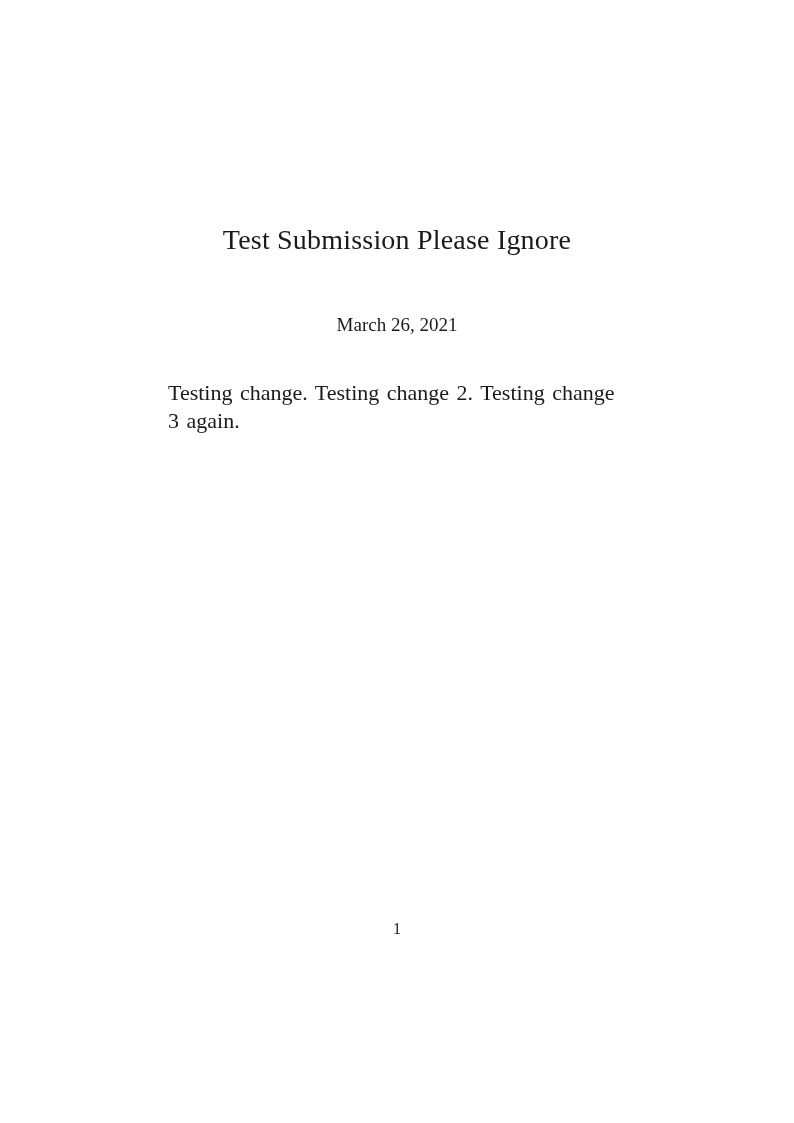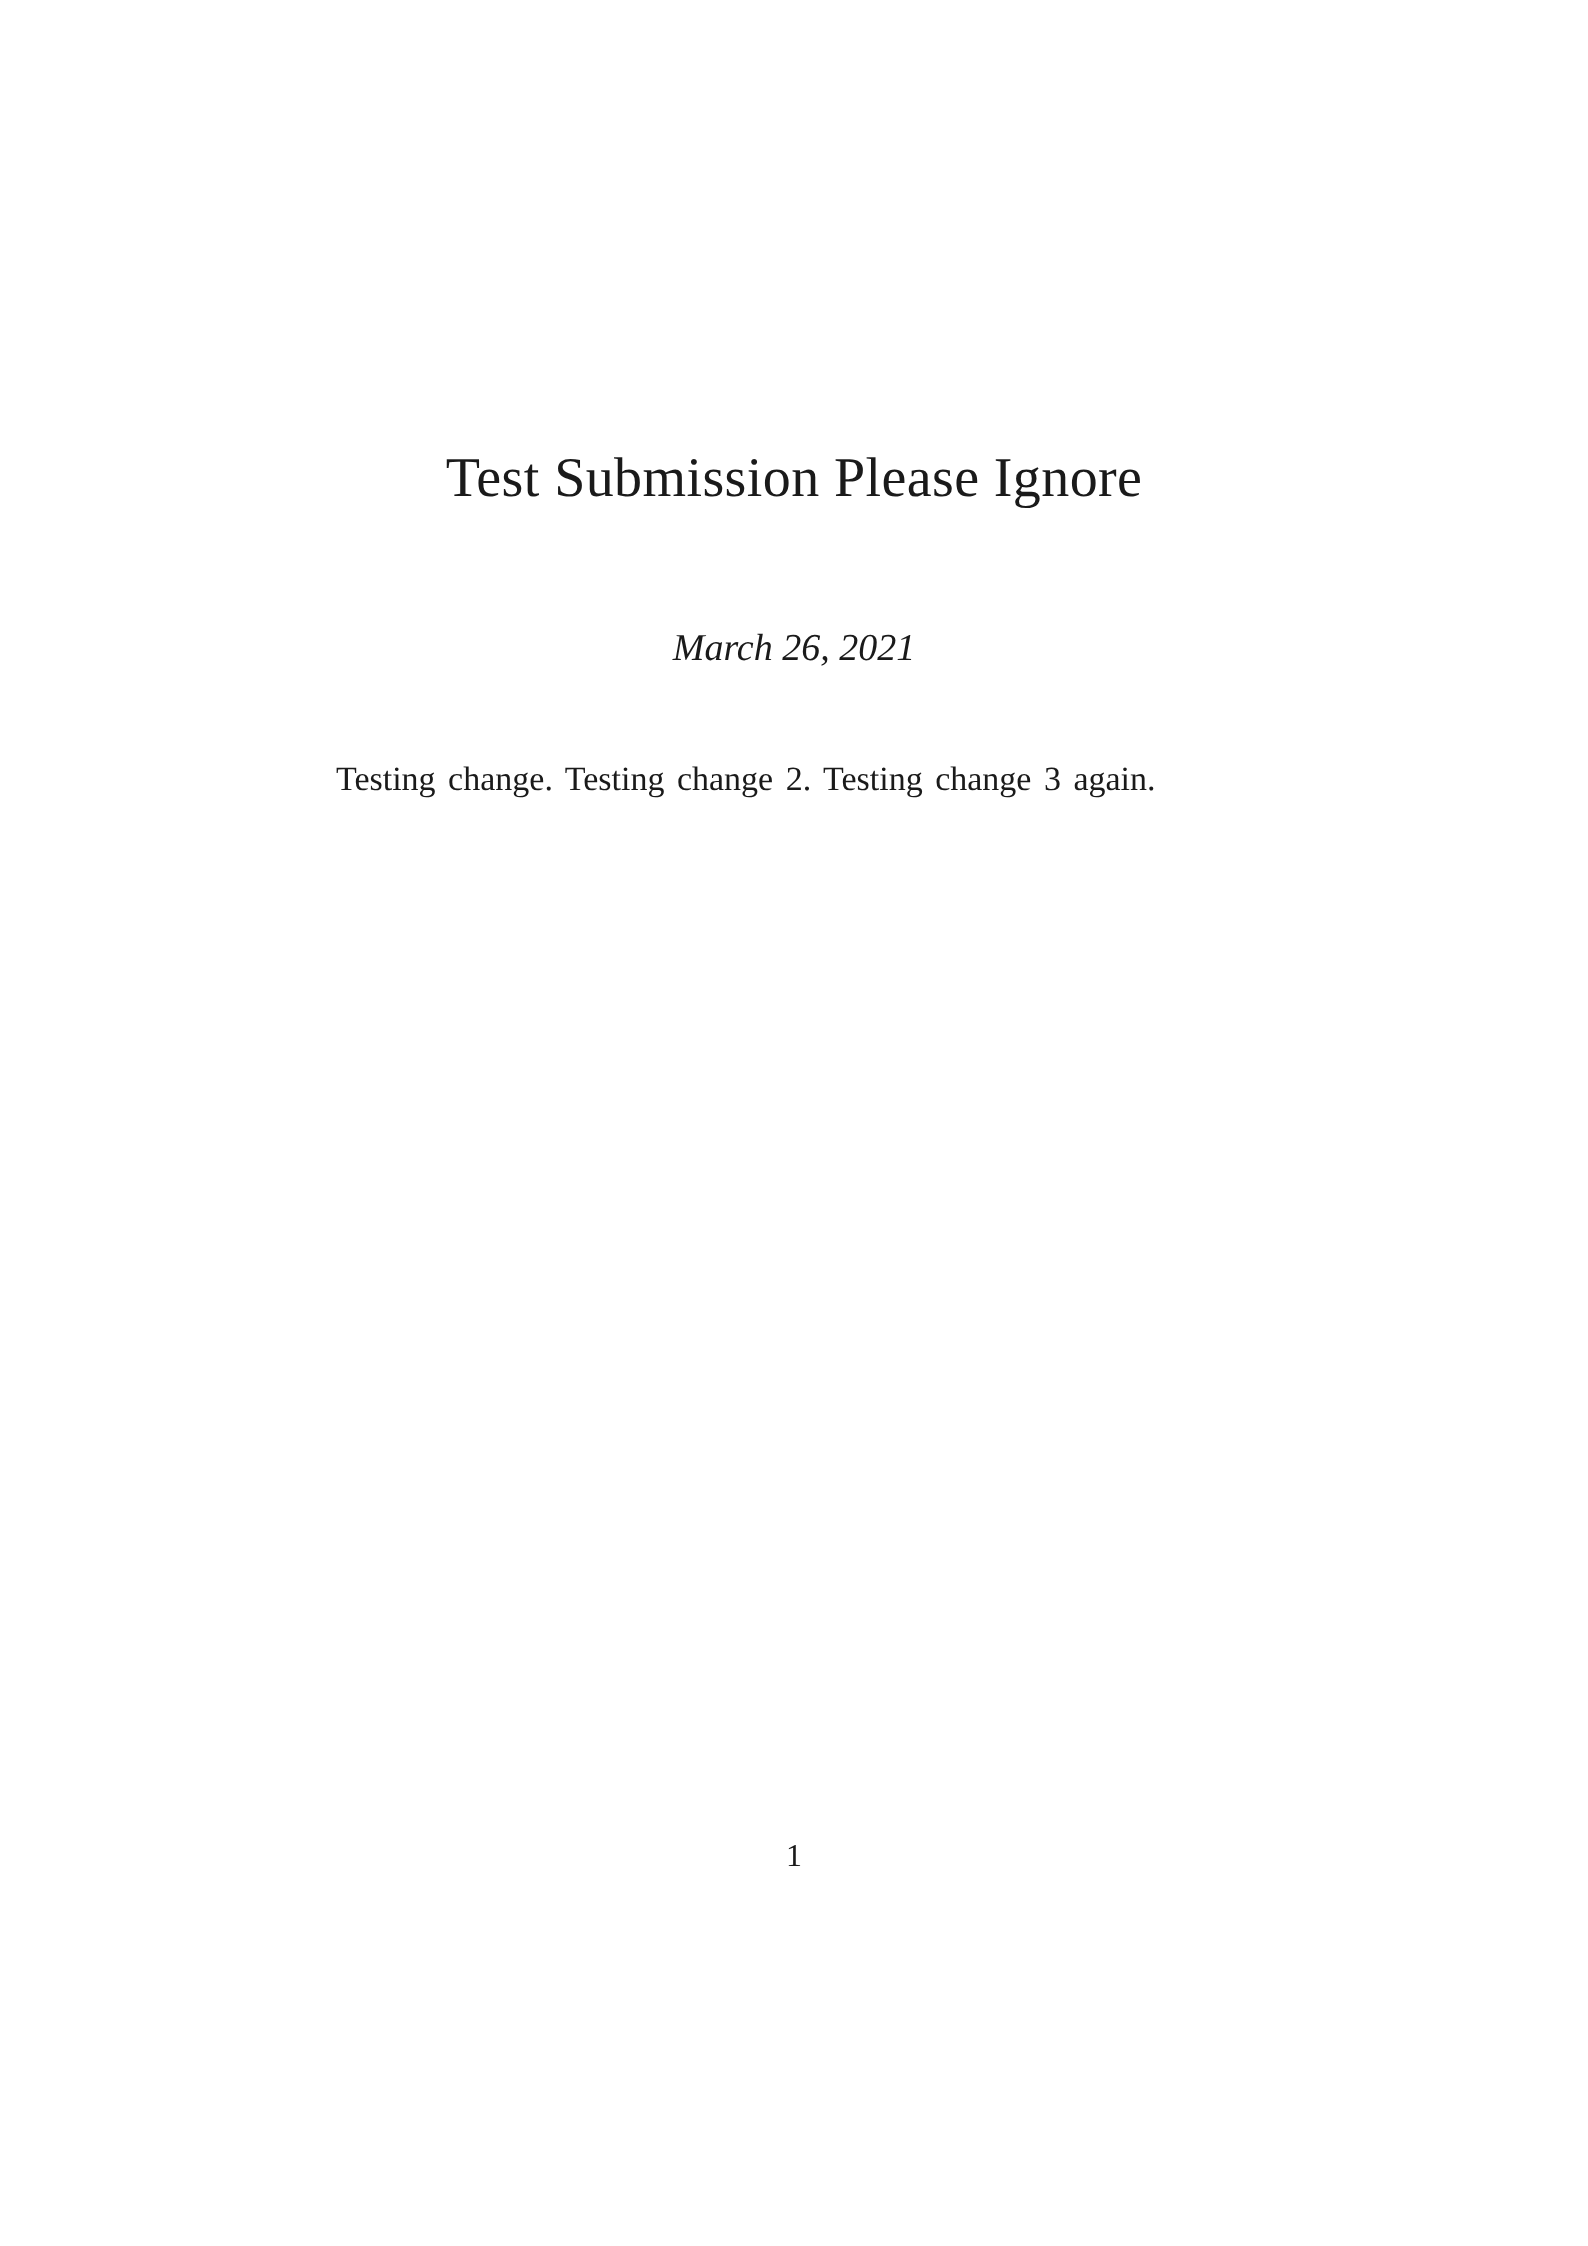--- a/index.html
+++ b/index.html
@@ -29,29 +29,28 @@
     white-space: nowrap;
   }
   .doc-date {
     position: absolute;
     top: 314px;
     left: 167px;
     width: 460px;
     font-size: 19px;
     text-align: center;
     white-space: nowrap;
-    font-style: italic;
   }
   .doc-body {
     position: absolute;
     top: 379px;
     left: 168px;
     width: 460px;
     margin: 0;
-    font-size: 17px;
+    font-size: 22px;
     line-height: 1.25;
     text-align: left;
     word-spacing: 2px;
   }
   .page-number {
     position: absolute;
     top: 920px;
     left: 167px;
     width: 460px;
     font-size: 16px;

